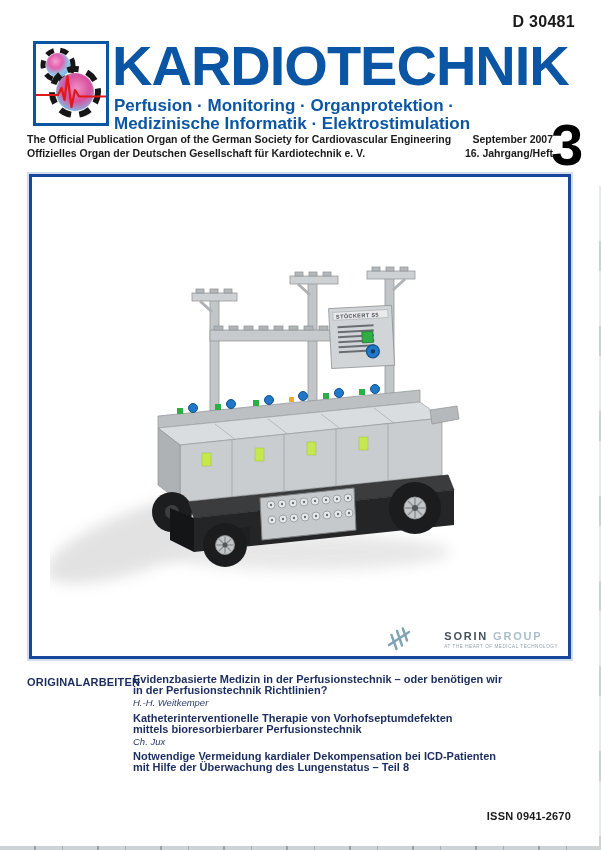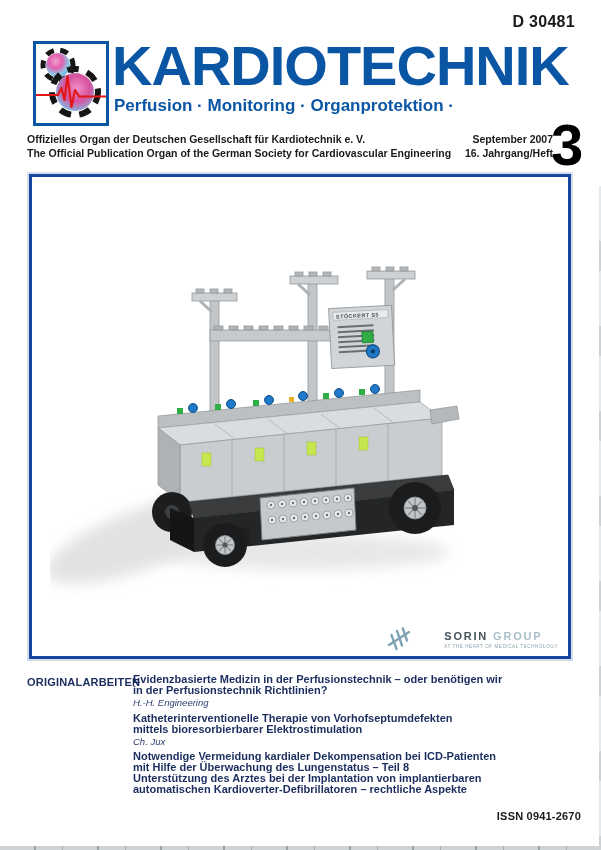--- a/index.html
+++ b/index.html
@@ -65,21 +65,21 @@
   .articles{position:absolute;left:133px;top:674px;width:442px;}
   .article-title{
     font-size:11px;font-weight:bold;color:#1b2d5e;
     line-height:11px;white-space:pre-line;
   }
   .article-authors{
     font-size:9.5px;font-style:italic;color:#2e4070;
     line-height:10px;margin:2px 0 4.5px 0;
   }
   .issn{
-    position:absolute;right:20px;top:810px;
+    position:absolute;right:30px;top:810px;
     font-size:11px;font-weight:bold;color:#1a1a1a;letter-spacing:0.2px;
   }
   
   .scan-bottom{
     position:absolute;left:0;right:0;bottom:0;height:4px;
     background:repeating-linear-gradient(90deg,
       #ced3d6 0 34px,#99a1a7 34px 36px,#ced3d6 36px 62px,#a7aeb4 62px 63px);
   }
   .scan-right{
     position:absolute;right:0;top:186px;bottom:4px;width:2px;
@@ -114,25 +114,26 @@
       <circle cx="39" cy="48" r="23" fill="none" stroke="#161616" stroke-width="6" stroke-dasharray="11.5 8.5"></circle>
       <circle cx="39" cy="48" r="19" fill="url(#marble2)"></circle>
       <path d="M0 51 L17 51 L22 51 L25.5 44 L28.5 56 L31.5 32 L35.5 63 L39 46 L43 52.5 L70 52.5" fill="none" stroke="#e01818" stroke-width="2.2" stroke-linejoin="round" stroke-linecap="round"></path>
     </svg>
   </div>
 
   <h1 class="journal-title">KARDIOTECHNIK</h1>
 
   <div class="journal-subtitle">
     <div>Perfusion · Monitoring · Organprotektion ·</div>
+    <div>Medizinische Informatik · Elektrostimulation</div>
   </div>
 
   <div class="org-lines">
+    <div>The Official Publication Organ of the German Society for Cardiovascular Engineering</div>
     <div>Offizielles Organ der Deutschen Gesellschaft für Kardiotechnik e. V.</div>
-    <div>The Official Publication Organ of the German Society for Cardiovascular Engineering</div>
   </div>
 
   <div class="issue-meta">
     <div>September 2007</div>
     <div>16. Jahrgang/Heft</div>
   </div>
   <div class="issue-number">3</div>
 
   <div class="cover-frame">
 
@@ -338,38 +339,33 @@
     </div>
   </div>
 
   <section>
     <div class="section-label">ORIGINALARBEITEN</div>
 
     <div class="articles">
       <div class="article">
         <div class="article-title">Evidenzbasierte Medizin in der Perfusionstechnik – oder benötigen wir
 in der Perfusionstechnik Richtlinien?</div>
-        <div class="article-authors">H.-H. Engineering</div>
+        <div class="article-authors">H.-H. Weitkemper</div>
       </div>
       <div class="article">
         <div class="article-title">Katheterinterventionelle Therapie von Vorhofseptumdefekten
-mittels bioresorbierbarer Elektrostimulation</div>
+mittels bioresorbierbarer Perfusionstechnik</div>
         <div class="article-authors">Ch. Jux</div>
       </div>
       <div class="article">
         <div class="article-title">Notwendige Vermeidung kardialer Dekompensation bei ICD-Patienten
 mit Hilfe der Überwachung des Lungenstatus – Teil 8</div>
       </div>
       <div class="article">
       </div>
-      <div class="article">
-        <div class="article-title">Unterstützung des Arztes bei der Implantation von implantierbaren
-automatischen Kardioverter-Defibrillatoren – rechtliche Aspekte</div>
-
-      </div>
     </div>
 
     <div class="issn">ISSN 0941-2670</div>
   </section>
 
   <div class="scan-right"></div>
   <div class="scan-bottom"></div>
 </div>
 
 </body></html>

